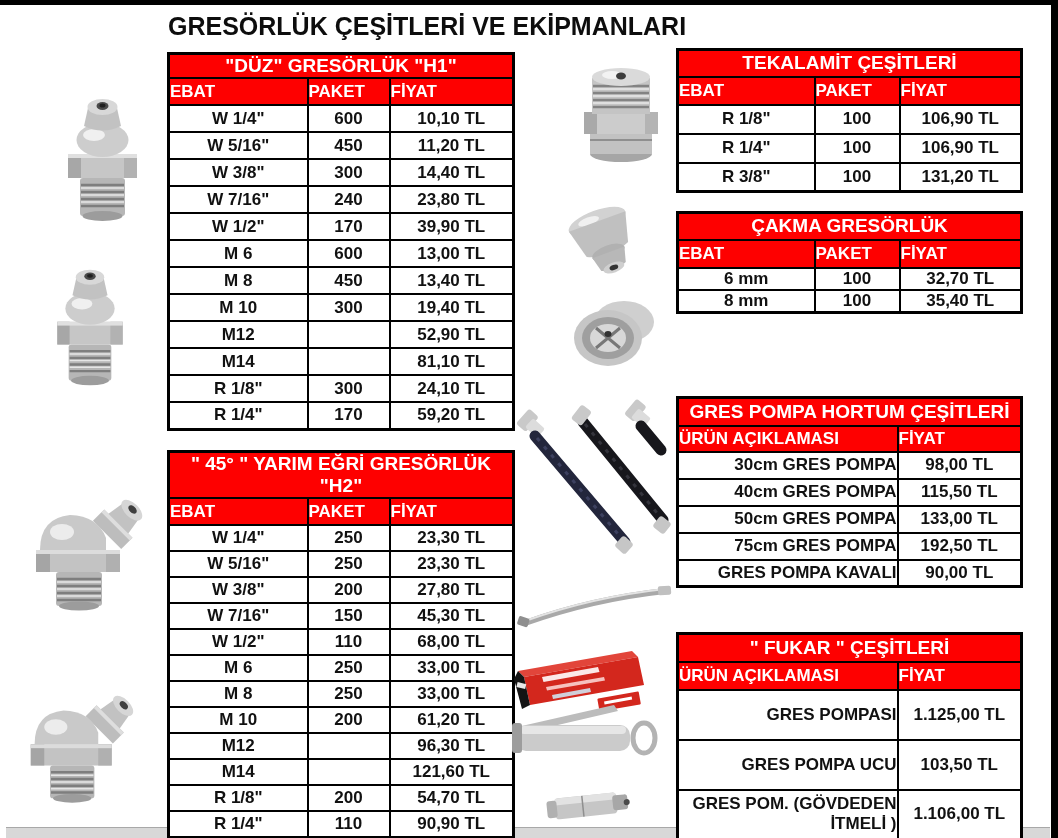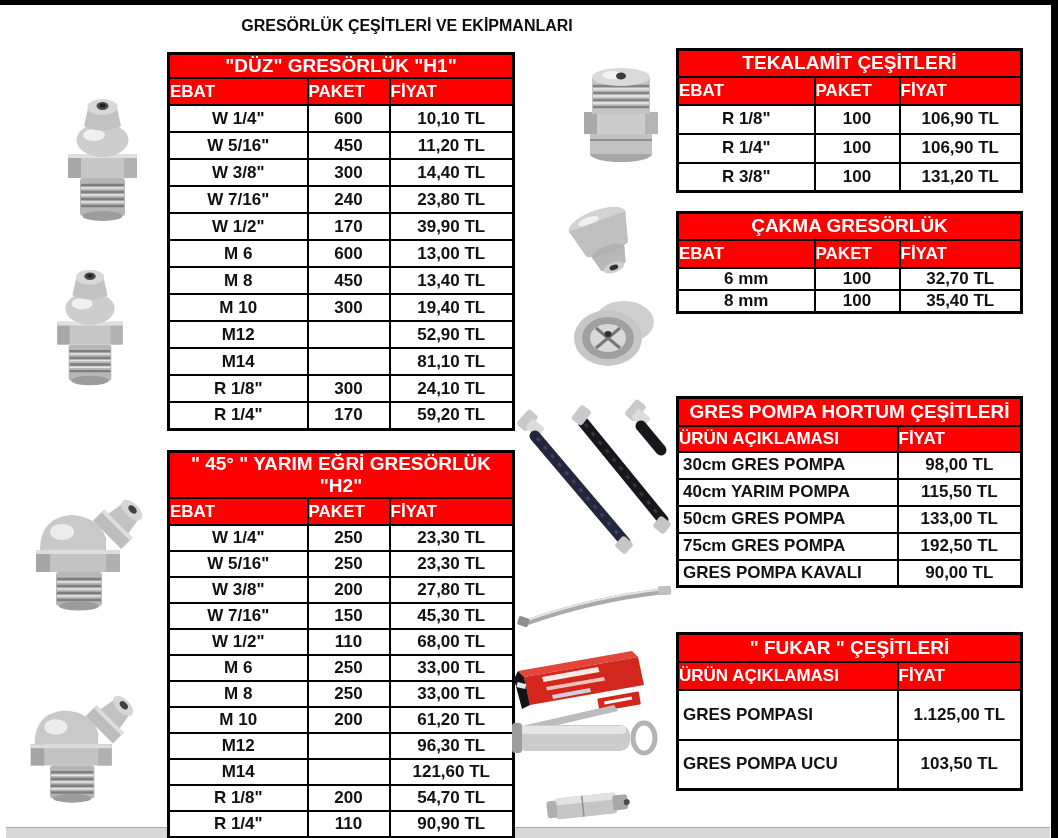--- a/index.html
+++ b/index.html
@@ -7,41 +7,41 @@
     --border:#000000;
     --htext:#FFFFFF;
   }
   *{box-sizing:border-box;margin:0;padding:0;}
   body{background:#ffffff;font-family:"Liberation Sans",sans-serif;}
   .page{position:relative;width:1058px;height:838px;background:#ffffff;overflow:hidden;}
   .top-edge{position:absolute;left:0;top:0;width:1058px;height:5px;background:#000;}
   .right-edge{position:absolute;left:1051px;top:0;width:7px;height:838px;background:#000;}
   .bottom-strip{position:absolute;left:6px;top:827px;width:1044px;height:11px;background:#d8d8d8;border-top:1px solid #a8a8a8;}
   .page-title{position:absolute;left:168px;top:9px;width:478px;height:34px;
-    font-size:16px;font-weight:bold;color:#0d0d0d;text-align:center;line-height:34px;white-space:nowrap;}
+    font-size:25px;font-weight:bold;color:#0d0d0d;text-align:center;line-height:34px;white-space:nowrap;}
 
   table{position:absolute;border-collapse:collapse;table-layout:fixed;background:#fff;border:3px solid var(--border);}
   th,td{border:2px solid var(--border);font-weight:bold;color:#111;overflow:hidden;}
   tr.title-row th{background:var(--red);color:var(--htext);font-size:19px;text-align:center;}
   tr.cols th{background:var(--red);color:var(--htext);font-size:17px;text-align:left;}
   tbody td{font-size:17px;text-align:center;background:#fff;}
 
   .tbl-duz{left:167px;top:52px;width:345px;}
   .tbl-duz tr.title-row{height:24px}.tbl-duz tr.cols{height:27px}.tbl-duz tbody tr{height:27px}
   .tbl-yarim{left:167px;top:450px;width:345px;}
   .tbl-yarim tr.title-row{height:25px}.tbl-yarim tr.cols{height:27px}.tbl-yarim tbody tr{height:26px}
   .tbl-tek{left:676px;top:48px;width:344px;}
   .tbl-tek tr.title-row{height:27px}.tbl-tek tr.cols{height:28px}.tbl-tek tbody tr{height:29px}
   .tbl-cakma{left:676px;top:211px;width:344px;}
   .tbl-cakma tr.title-row{height:27px}.tbl-cakma tr.cols{height:28px}.tbl-cakma tbody tr{height:14px}
   .tbl-hortum{left:676px;top:396px;width:344px;}
   .tbl-hortum tr.title-row{height:28px}.tbl-hortum tr.cols{height:26px}.tbl-hortum tbody tr{height:27px}
   .tbl-fukar{left:676px;top:632px;width:344px;}
   .tbl-fukar tr.title-row{height:28px}.tbl-fukar tr.cols{height:28px}.tbl-fukar tbody tr{height:50px}
-  .two-col tbody td:first-child{text-align:left;padding-left:4px;}
+  .two-col tbody td:first-child{text-align:right;padding-left:4px;}
 
   .img-wrap{position:absolute;}
   .img-nipple1{left:50px;top:92px;}
   .img-nipple2{left:40px;top:263px;}
   .img-elbow1{left:20px;top:476px;}
   .img-elbow2{left:15px;top:673px;}
   .img-tek{left:576px;top:64px;}
   .img-cakma{left:550px;top:198px;}
   .img-hoses{left:513px;top:392px;}
   .img-tube{left:517px;top:577px;}
@@ -296,21 +296,21 @@
           <th>ÜRÜN AÇIKLAMASI</th>
           <th>FİYAT</th>
         </tr>
     </thead>
     <tbody>
         <tr>
           <td>30cm GRES POMPA</td>
           <td>98,00 TL</td>
         </tr>
         <tr>
-          <td>40cm YARIM POMPA</td>
+          <td>40cm GRES POMPA</td>
           <td>115,50 TL</td>
         </tr>
         <tr>
           <td>50cm GRES POMPA</td>
           <td>133,00 TL</td>
         </tr>
         <tr>
           <td>75cm GRES POMPA</td>
           <td>192,50 TL</td>
         </tr>
@@ -336,20 +336,24 @@
         </tr>
     </thead>
     <tbody>
         <tr>
           <td>GRES POMPASI</td>
           <td>1.125,00 TL</td>
         </tr>
         <tr>
           <td>GRES POMPA UCU</td>
           <td>103,50 TL</td>
+        </tr>
+        <tr>
+          <td>GRES POM. (GÖVDEDEN İTMELİ )</td>
+          <td>1.106,00 TL</td>
         </tr>
       </tbody>
   </table>
 
   <div class="img-wrap img-nipple1">
     <svg width="105" height="135" viewBox="0 0 105 135">
       <rect x="30" y="86" width="45" height="38" rx="3" fill="#b6b6b6"></rect>
       <path d="M31,93 h43 M31,100 h43 M31,107 h43 M31,114 h43" stroke="#7e7e7e" stroke-width="2.5"></path>
       <path d="M31,96 h43 M31,103 h43 M31,110 h43" stroke="#e6e6e6" stroke-width="1.5"></path>
       <ellipse cx="52.5" cy="124" rx="20" ry="5" fill="#9c9c9c"></ellipse>

